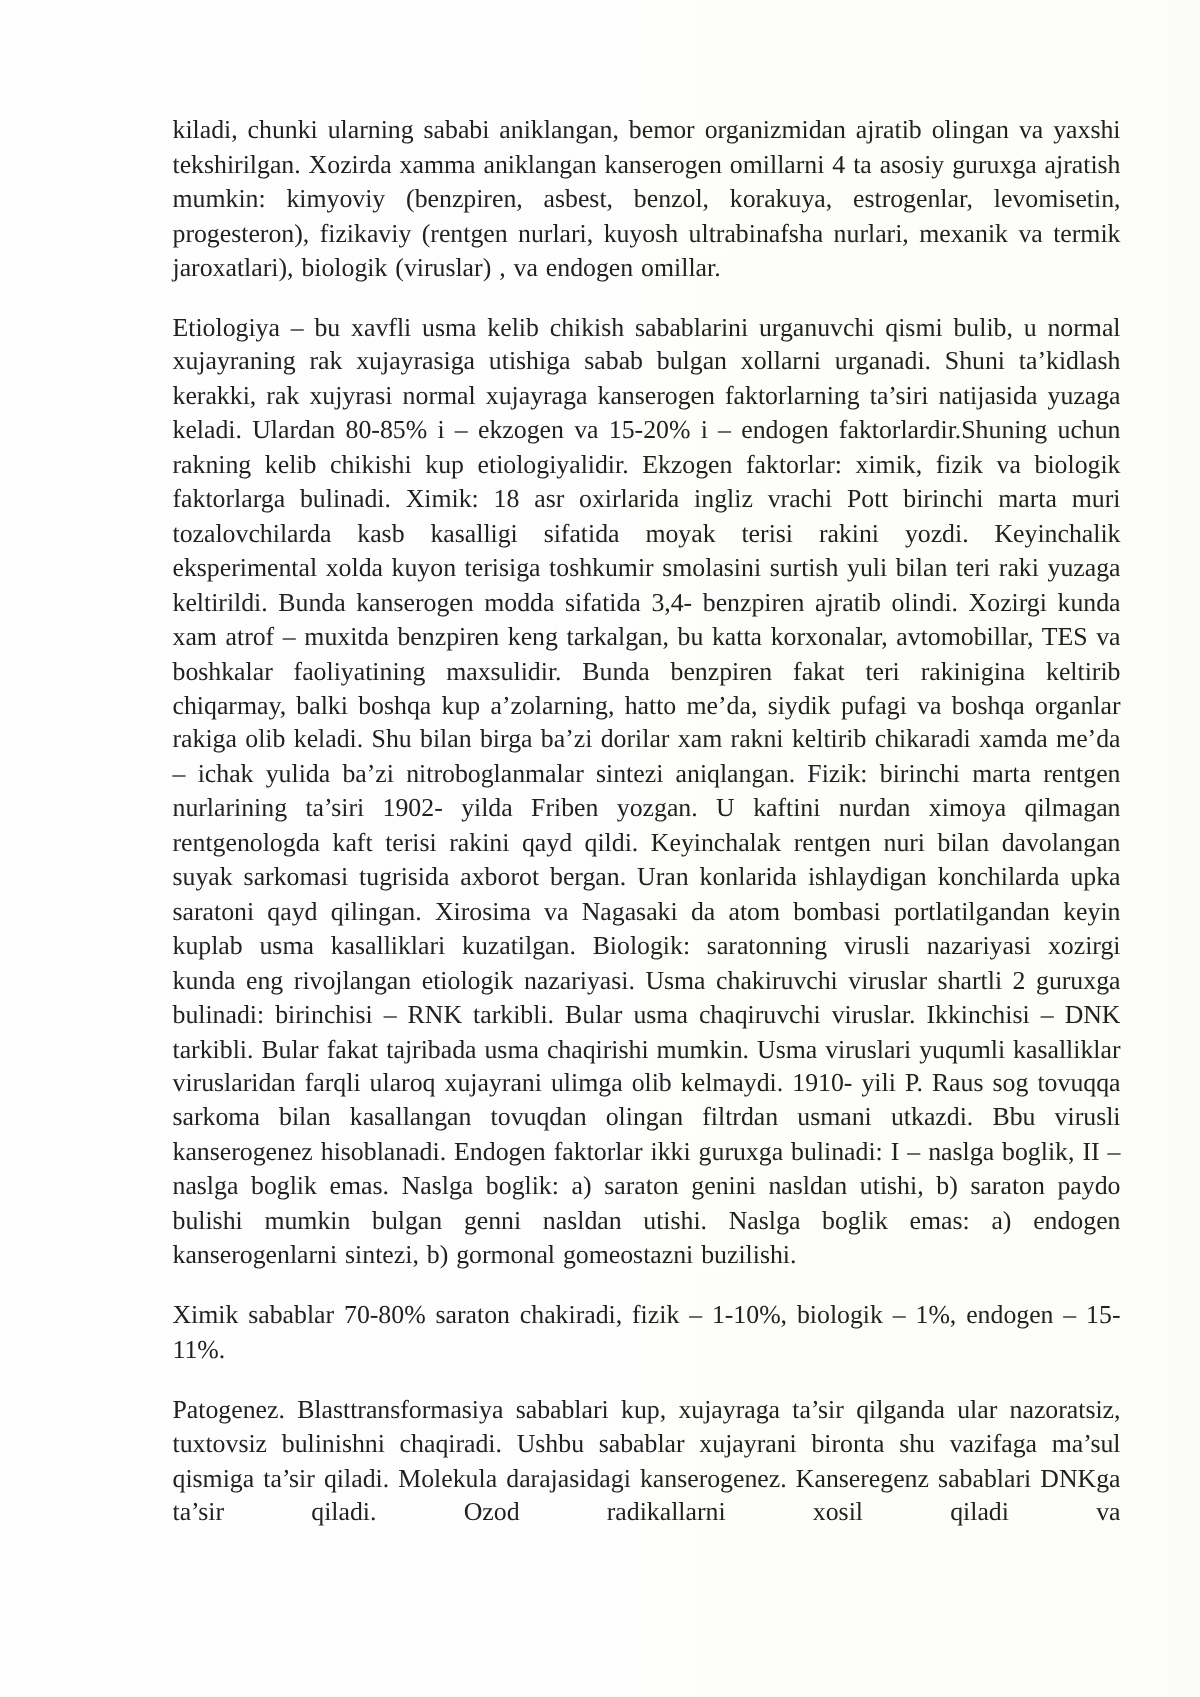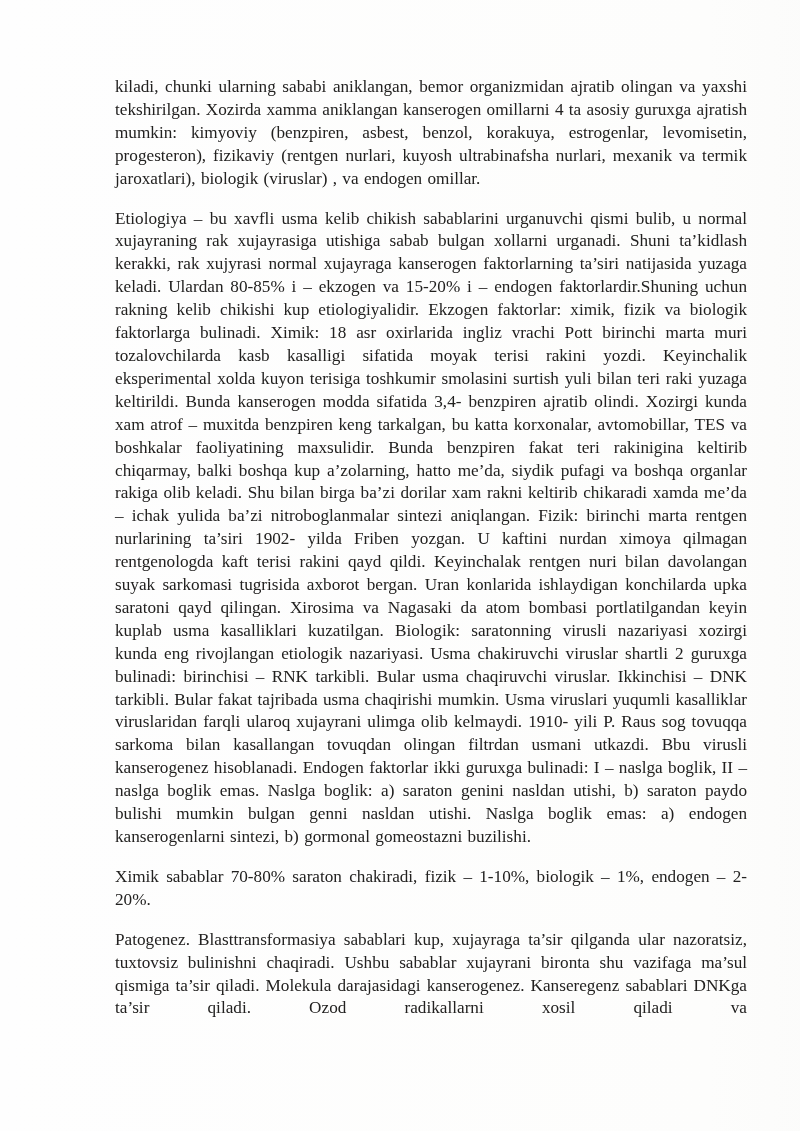--- a/index.html
+++ b/index.html
@@ -56,17 +56,17 @@
 
 <div class="scan-page">
 
   <div class="scan-artifact artifact-1"></div>
   <div class="scan-artifact artifact-2"></div>
   <div class="scan-artifact artifact-3"></div>
 
   <div class="text-block">
     <p>kiladi, chunki ularning sababi aniklangan, bemor organizmidan ajratib olingan va yaxshi tekshirilgan. Xozirda xamma aniklangan kanserogen omillarni 4 ta asosiy guruxga ajratish mumkin: kimyoviy (benzpiren, asbest, benzol, korakuya, estrogenlar, levomisetin, progesteron), fizikaviy (rentgen nurlari, kuyosh ultrabinafsha nurlari, mexanik va termik jaroxatlari), biologik (viruslar) , va endogen omillar.</p>
     <p>Etiologiya – bu xavfli usma kelib chikish sabablarini urganuvchi qismi bulib, u normal xujayraning rak xujayrasiga utishiga sabab bulgan xollarni urganadi. Shuni ta’kidlash kerakki, rak xujyrasi normal xujayraga kanserogen faktorlarning ta’siri natijasida yuzaga keladi. Ulardan 80-85% i – ekzogen va 15-20% i – endogen faktorlardir.Shuning uchun rakning kelib chikishi kup etiologiyalidir. Ekzogen faktorlar: ximik, fizik va biologik faktorlarga bulinadi. Ximik: 18 asr oxirlarida ingliz vrachi Pott birinchi marta muri tozalovchilarda kasb kasalligi sifatida moyak terisi rakini yozdi. Keyinchalik eksperimental xolda kuyon terisiga toshkumir smolasini surtish yuli bilan teri raki yuzaga keltirildi. Bunda kanserogen modda sifatida 3,4- benzpiren ajratib olindi. Xozirgi kunda xam atrof – muxitda benzpiren keng tarkalgan, bu katta korxonalar, avtomobillar, TES va boshkalar faoliyatining maxsulidir. Bunda benzpiren fakat teri rakinigina keltirib chiqarmay, balki boshqa kup a’zolarning, hatto me’da, siydik pufagi va boshqa organlar rakiga olib keladi. Shu bilan birga ba’zi dorilar xam rakni keltirib chikaradi xamda me’da – ichak yulida ba’zi nitroboglanmalar sintezi aniqlangan. Fizik: birinchi marta rentgen nurlarining ta’siri 1902- yilda Friben yozgan. U kaftini nurdan ximoya qilmagan rentgenologda kaft terisi rakini qayd qildi. Keyinchalak rentgen nuri bilan davolangan suyak sarkomasi tugrisida axborot bergan. Uran konlarida ishlaydigan konchilarda upka saratoni qayd qilingan. Xirosima va Nagasaki da atom bombasi portlatilgandan keyin kuplab usma kasalliklari kuzatilgan. Biologik: saratonning virusli nazariyasi xozirgi kunda eng rivojlangan etiologik nazariyasi. Usma chakiruvchi viruslar shartli 2 guruxga bulinadi: birinchisi – RNK tarkibli. Bular usma chaqiruvchi viruslar. Ikkinchisi – DNK tarkibli. Bular fakat tajribada usma chaqirishi mumkin. Usma viruslari yuqumli kasalliklar viruslaridan farqli ularoq xujayrani ulimga olib kelmaydi. 1910- yili P. Raus sog tovuqqa sarkoma bilan kasallangan tovuqdan olingan filtrdan usmani utkazdi. Bbu virusli kanserogenez hisoblanadi. Endogen faktorlar ikki guruxga bulinadi: I – naslga boglik, II – naslga boglik emas. Naslga boglik: a) saraton genini nasldan utishi, b) saraton paydo bulishi mumkin bulgan genni nasldan utishi. Naslga boglik emas: a) endogen kanserogenlarni sintezi, b) gormonal gomeostazni buzilishi.</p>
-    <p>Ximik sabablar 70-80% saraton chakiradi, fizik – 1-10%, biologik – 1%, endogen – 2-20%.</p>
+    <p>Ximik sabablar 70-80% saraton chakiradi, fizik – 1-10%, biologik – 1%, endogen – 15-11%.</p>
     <p class="continues">Patogenez. Blasttransformasiya sabablari kup, xujayraga ta’sir qilganda ular nazoratsiz, tuxtovsiz bulinishni chaqiradi. Ushbu sabablar xujayrani bironta shu vazifaga ma’sul qismiga ta’sir qiladi. Molekula darajasidagi kanserogenez. Kanseregenz sabablari DNKga ta’sir qiladi. Ozod radikallarni xosil qiladi va</p>
   </div>
 
 </div>
 
 </body></html>

